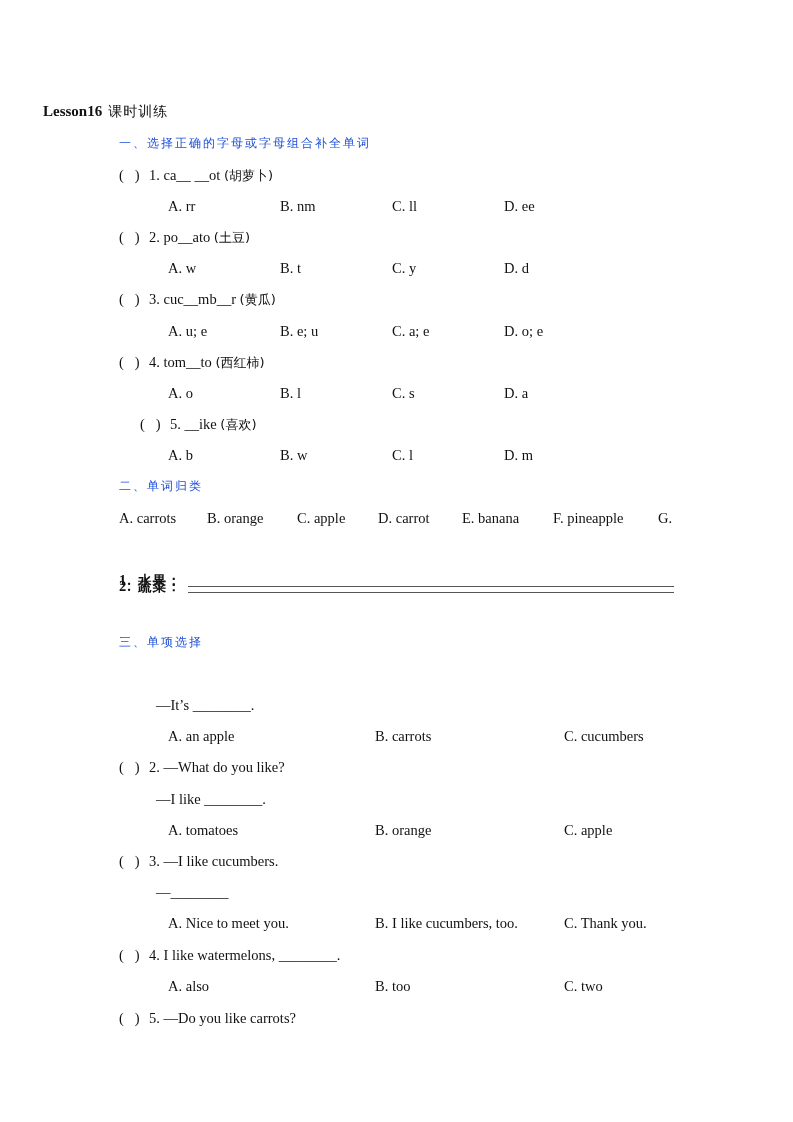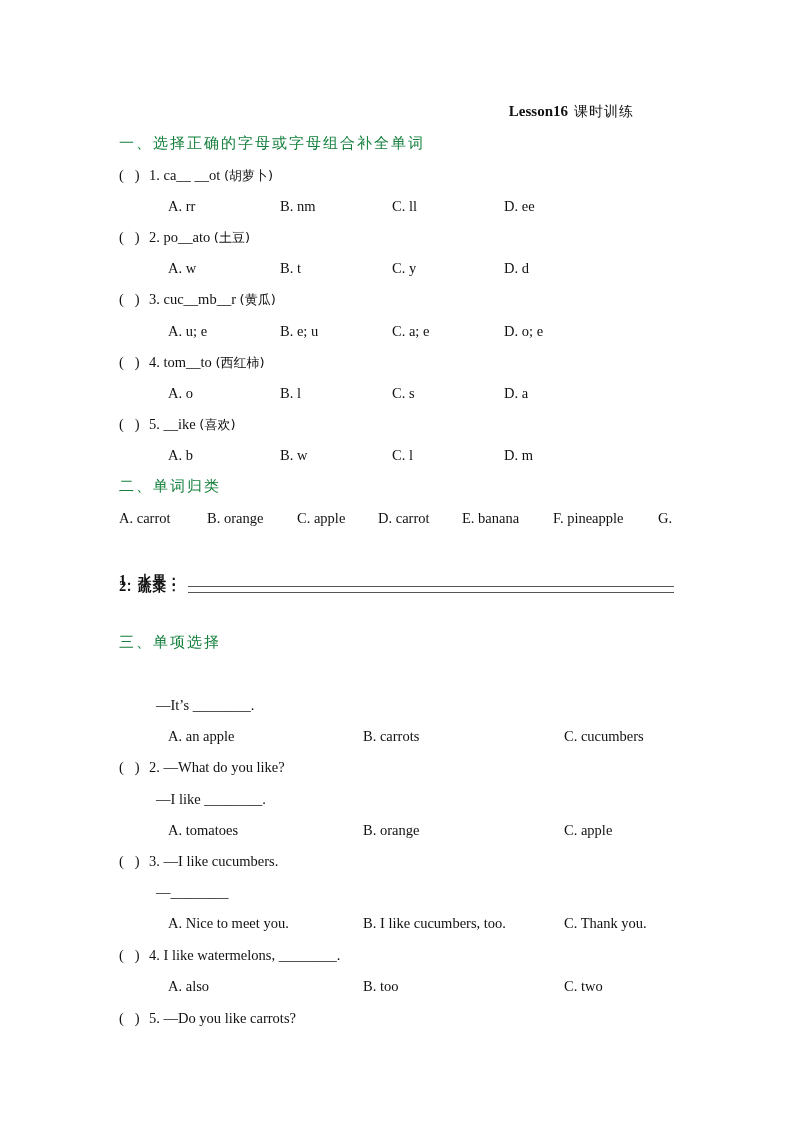--- a/index.html
+++ b/index.html
@@ -28,37 +28,38 @@
     left: 119px;
     white-space: nowrap;
     line-height: 20px;
     height: 20px;
   }
   .title {
     position: absolute;
     top: 101px;
     left: 0;
     width: 634px;
-    text-align: right;
+    text-align: left;
     font-weight: bold;
     font-size: 15px;
     line-height: 20px;
+    padding-left: 43px;
   }
   .title .cn {
     font-weight: normal;
     font-family: "DejaVu Sans", sans-serif;
     font-size: 14px;
     margin-left: 6px;
     letter-spacing: 1px;
   }
   .section-heading {
     font-family: "DejaVu Sans", sans-serif;
-    font-size: 15px;
+    font-size: 12px;
     letter-spacing: 2px;
-    color: #15803d;
+    color: #1d4ed8;
   }
   .paren {
     display: inline-block;
     width: 30px;
   }
   .cn-inline {
     font-family: "DejaVu Sans", sans-serif;
     font-size: 13px;
   }
   .opts {
@@ -74,21 +75,21 @@
   }
   .opt4.a { left: 0; }
   .opt4.b { left: 112px; }
   .opt4.c { left: 224px; }
   .opt4.d { left: 336px; }
   .opt3 {
     position: absolute;
     top: 0;
   }
   .opt3.a { left: 0; }
-  .opt3.b { left: 195px; }
+  .opt3.b { left: 207px; }
   .opt3.c { left: 396px; }
   .word-bank {
     position: absolute;
     left: 119px;
     width: 556px;
     line-height: 20px;
   }
   .wb-item {
     position: absolute;
     top: 0;
@@ -171,34 +172,34 @@
   <div class="line" style="top:352px;">
     <span class="paren">(&nbsp;&nbsp;&nbsp;)</span><span>4. tom__to</span> <span class="cn-inline">(西红柿)</span>
   </div>
   <div class="opts" style="top:383px;">
     <span class="opt4 a">A. o</span>
     <span class="opt4 b">B. l</span>
     <span class="opt4 c">C. s</span>
     <span class="opt4 d">D. a</span>
   </div>
 
-  <div class="line" style="top:414px;">
+  <div class="line" style="top:414px;margin-left:21px;">
     <span class="paren">(&nbsp;&nbsp;&nbsp;)</span><span>5. __ike</span> <span class="cn-inline">(喜欢)</span>
   </div>
   <div class="opts" style="top:445px;">
     <span class="opt4 a">A. b</span>
     <span class="opt4 b">B. w</span>
     <span class="opt4 c">C. l</span>
     <span class="opt4 d">D. m</span>
   </div>
 
   <div class="line section-heading" style="top:476px;">二、单词归类</div>
 
   <div class="word-bank" style="top:508px; height:20px;">
-    <span class="wb-item" style="left:0px;">A. carrot</span>
+    <span class="wb-item" style="left:0px;">A. carrots</span>
     <span class="wb-item" style="left:88px;">B. orange</span>
     <span class="wb-item" style="left:178px;">C. apple</span>
     <span class="wb-item" style="left:259px;">D. carrot</span>
     <span class="wb-item" style="left:343px;">E. banana</span>
     <span class="wb-item" style="left:434px;">F. pineapple</span>
     <span class="wb-item" style="left:539px;">G.</span>
   </div>
 
 
   <div class="fill-row" style="top:570px; width:556px;">

